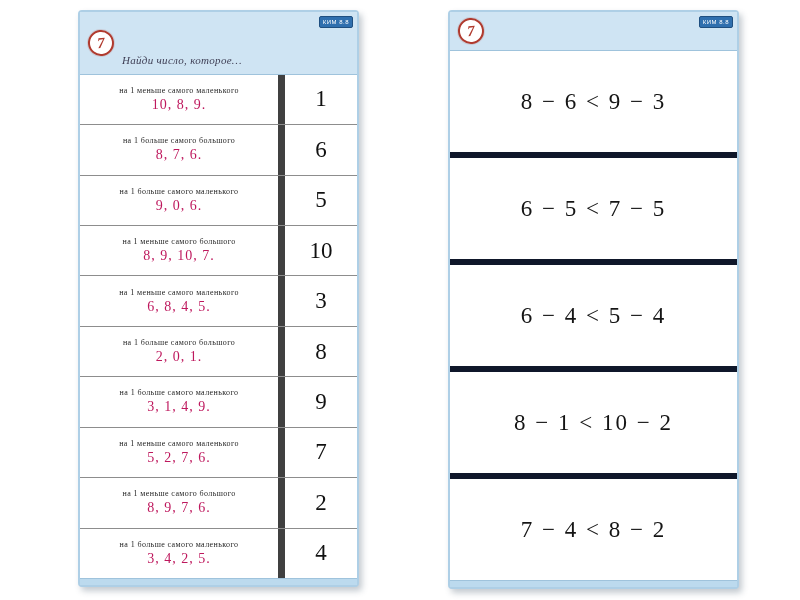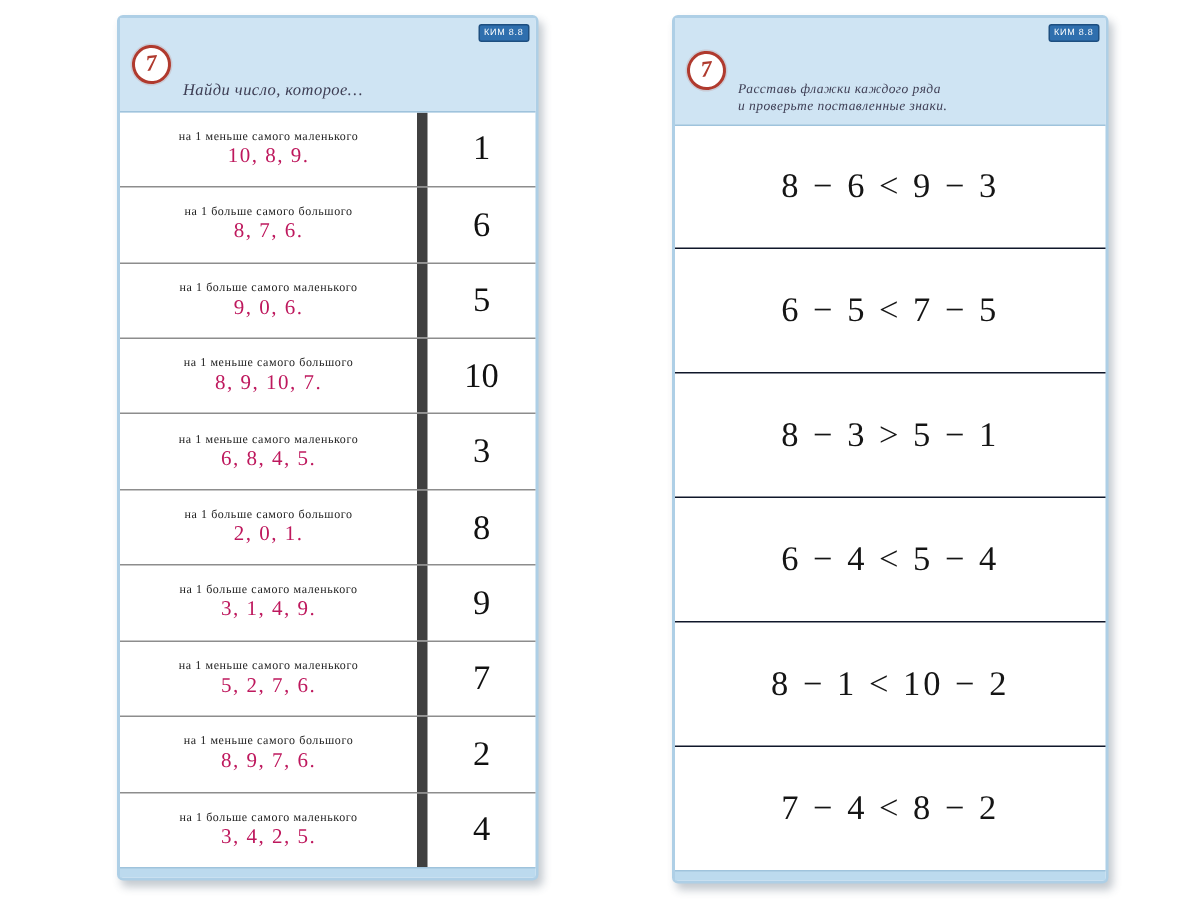--- a/index.html
+++ b/index.html
@@ -101,21 +101,21 @@
     flex:1;
     display:flex;align-items:center;justify-content:center;
     font-size:23px;
     color:#111111;
   }
 
   
   .e-row{
     flex:1;
     display:flex;align-items:center;justify-content:center;
-    border-top:1px solid #0f172a;
+    border-top:6px solid #0f172a;
     font-size:23px;
     color:#151515;
     letter-spacing:2px;
   }
   .e-row:first-child{border-top:none;}
 </style>
 </head>
 <body>
 
 <div class="card card-left">
@@ -206,28 +206,23 @@
       <div class="t-cell-answer">4</div>
     </div>
 
   </div>
   <div class="footer-strip"></div>
 </div>
 
 <div class="card card-right">
   <div class="card-header">
     <div class="num-circle">7</div>
-    <div class="card-title small">
-      <div>Расставь флажки каждого ряда</div>
-      <div>и проверьте поставленные знаки.</div>
-    </div>
     <div class="corner-badge">КИМ 8.8</div>
   </div>
   <div class="card-body">
     <div class="e-row">8 − 6 &lt; 9 − 3</div>
     <div class="e-row">6 − 5 &lt; 7 − 5</div>
-    <div class="e-row">8 − 3 &gt; 5 − 1</div>
     <div class="e-row">6 − 4 &lt; 5 − 4</div>
     <div class="e-row">8 − 1 &lt; 10 − 2</div>
     <div class="e-row">7 − 4 &lt; 8 − 2</div>
   </div>
   <div class="footer-strip"></div>
 </div>
 
 </body></html>

